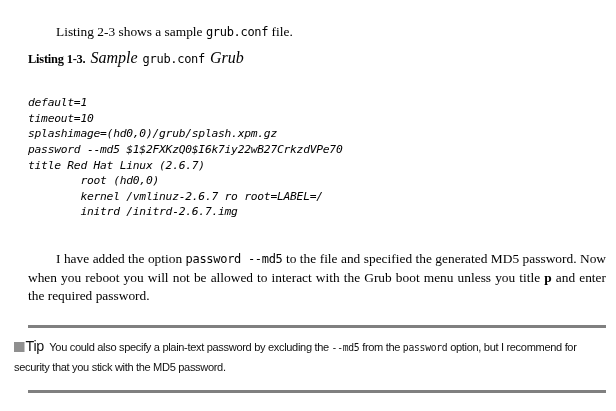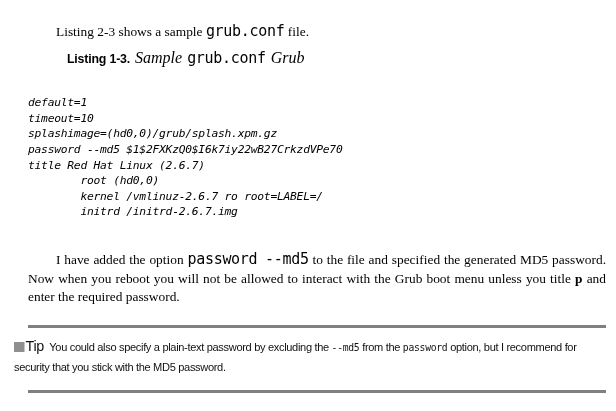--- a/index.html
+++ b/index.html
@@ -39,25 +39,24 @@
   .listing-caption {
     position: absolute;
     left: 28px;
     top: 49px;
     width: 578px;
     font-size: 13.2px;
     line-height: 17px;
     white-space: nowrap;
   }
   .listing-caption .lbl {
-    font-family: Liberation Sans, sans-serif;
+    font-family: Liberation Serif, serif;
     font-weight: bold;
     font-size: 12.4px;
     letter-spacing: -0.2px;
-    margin-left: 39px;
   }
   .listing-caption .ital {
     font-family: "Liberation Serif", serif;
     font-style: italic;
     font-size: 16px;
   }
 
   
   .code-block {
     position: absolute;
@@ -73,21 +72,21 @@
   }
   .code-line {
     display: block;
     height: 15.6px;
     font-style: italic;
   }
 
   
   .mono {
     font-family: "DejaVu Sans Mono", "Liberation Mono", monospace;
-    font-size: 15px;
+    font-size: 12px;
     letter-spacing: -0.3px;
   }
 
   
   .body-para {
     position: absolute;
     left: 28px;
     top: 237px;
     width: 578px;
     font-family: "Liberation Serif", serif;

